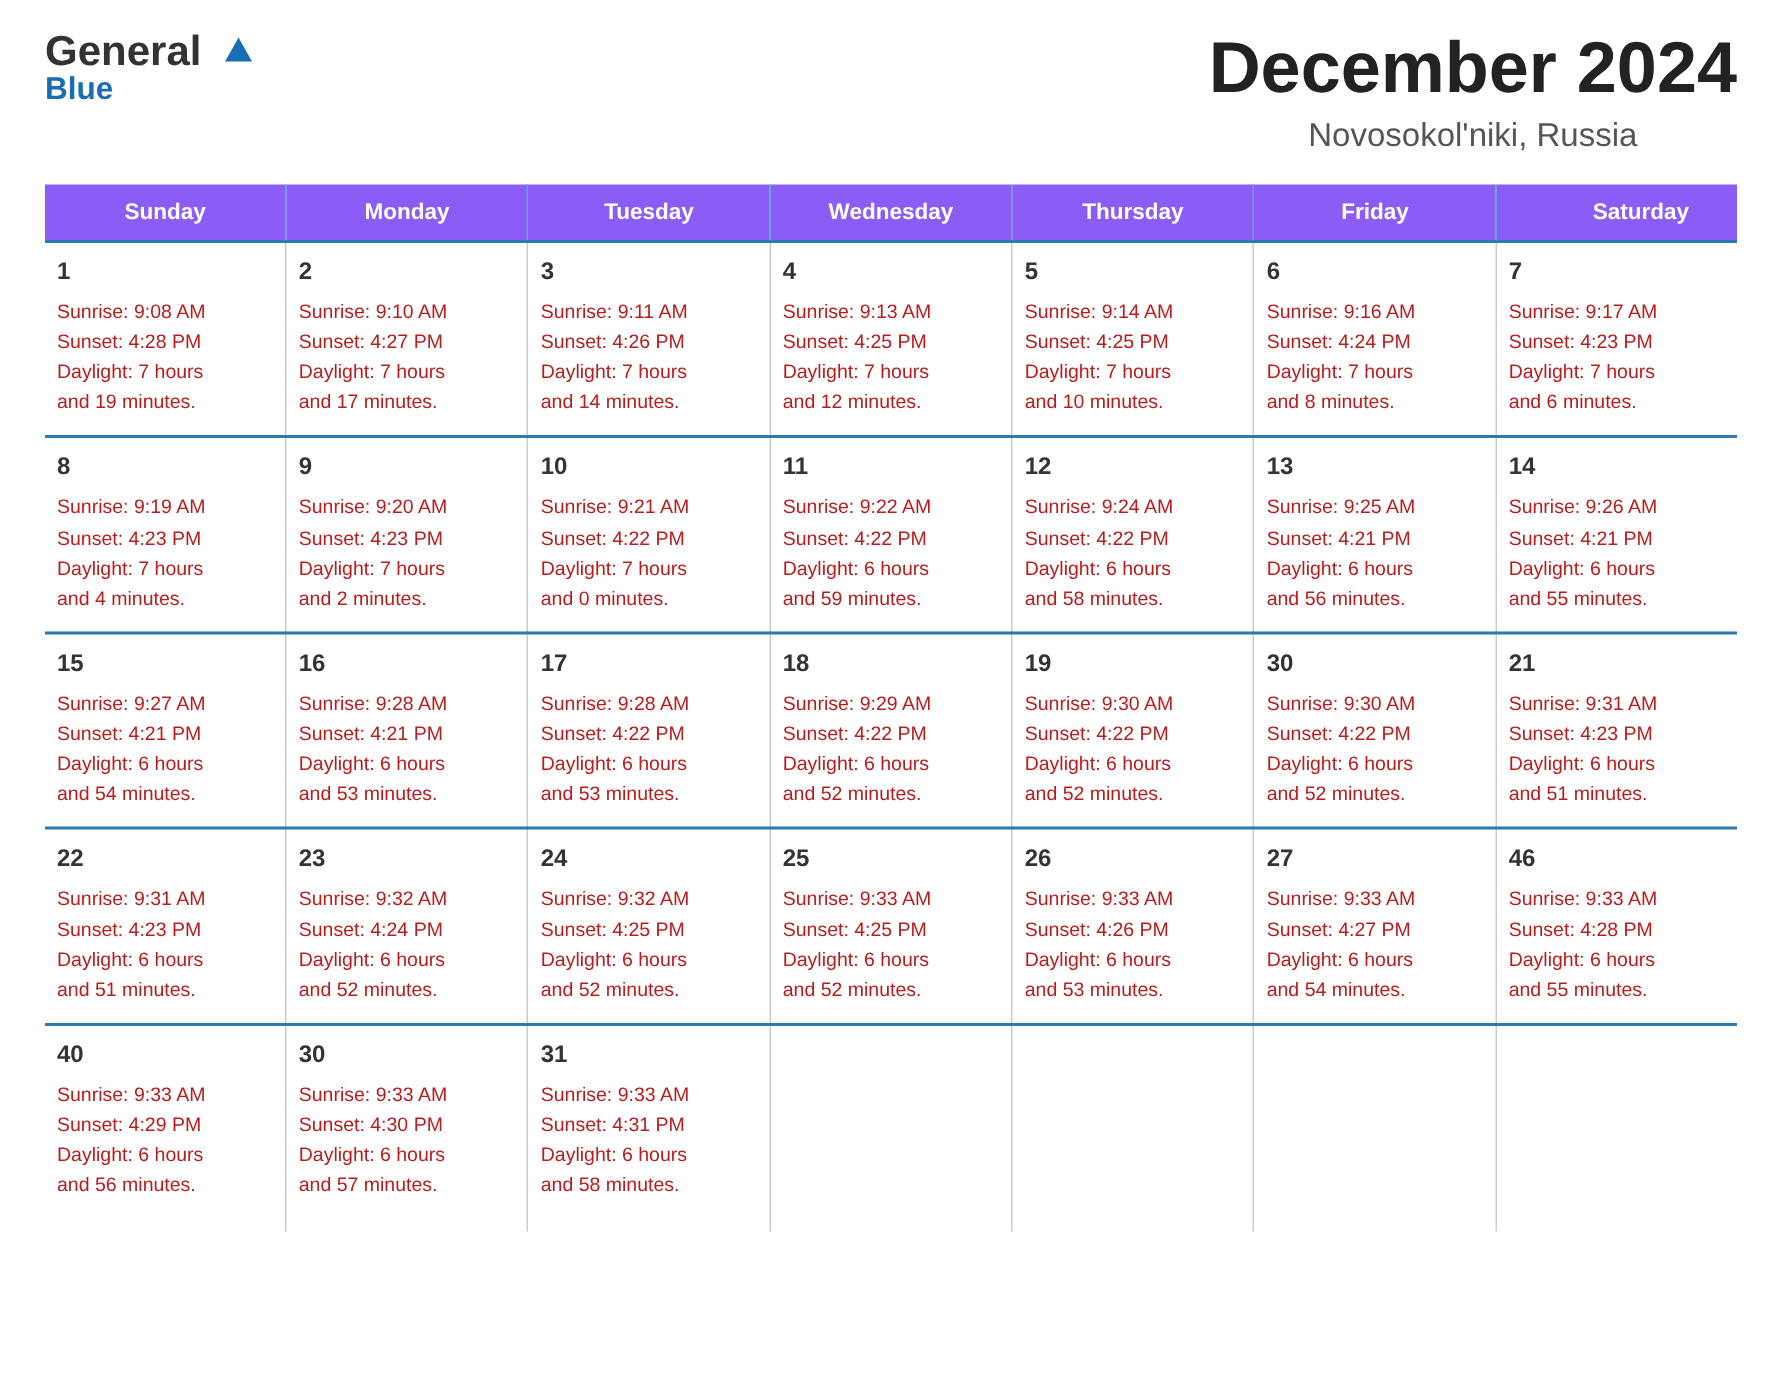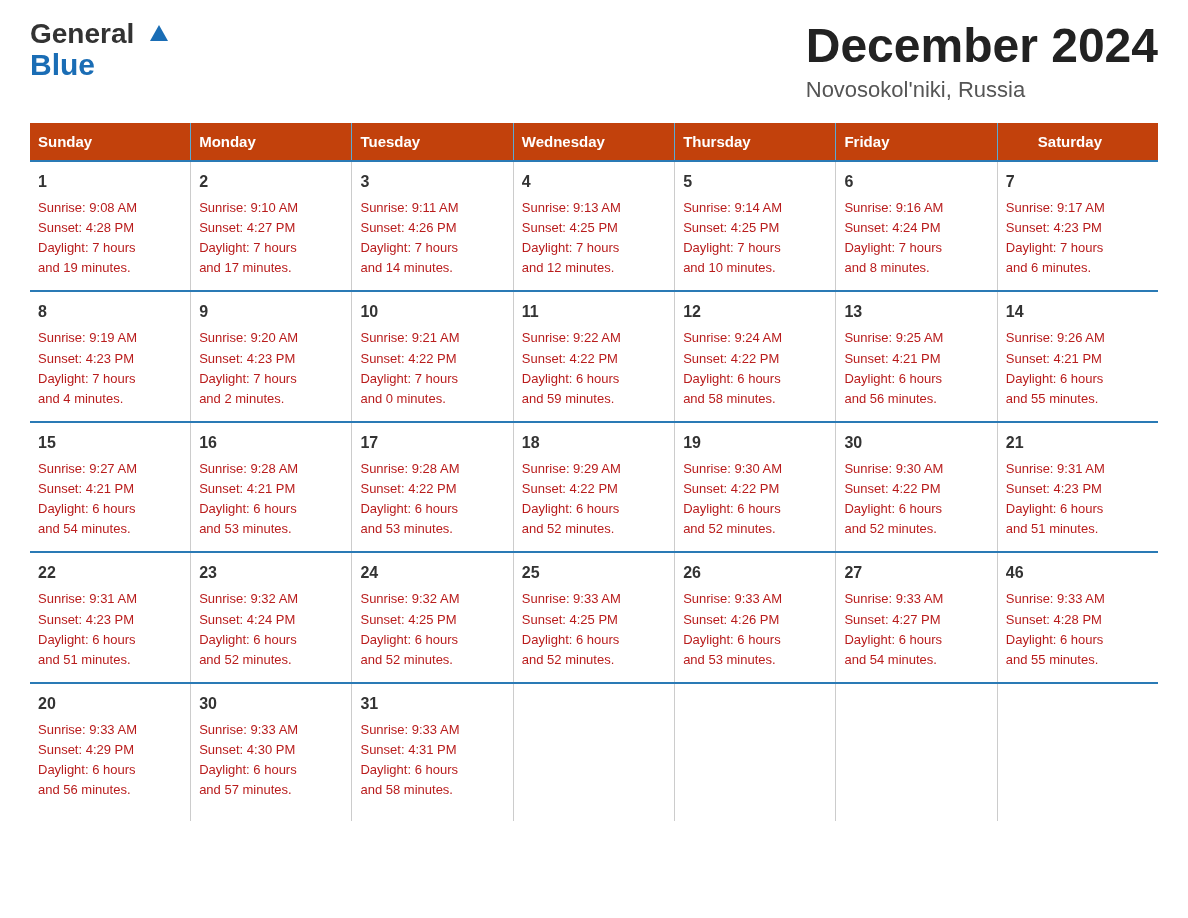--- a/index.html
+++ b/index.html
@@ -21,52 +21,52 @@
       flex-direction: column;
       align-items: flex-start;
     }
     .logo-general {
       font-size: 28px;
       font-weight: bold;
       color: #333;
       line-height: 1;
     }
     .logo-blue {
-      font-size: 30px;
+      font-size: 21px;
       font-weight: bold;
       color: #1a6db5;
       display: flex;
       align-items: center;
       gap: 2px;
     }
     .title-block {
-      text-align: left;
+      text-align: center;
     }
     .title-block h1 {
       font-size: 48px;
       font-weight: bold;
       color: #222;
       line-height: 1.1;
     }
     .title-block h2 {
       font-size: 22px;
       font-weight: normal;
       color: #555;
       margin-top: 4px;
     }
     table {
       width: 100%;
       border-collapse: collapse;
       font-size: 13.5px;
     }
     thead tr th {
-      background-color: #c2410c;
+      background-color: #8b5cf6;
       color: #fff;
       padding: 10px 8px;
-      text-align: left;
+      text-align: center;
       font-size: 15px;
       font-weight: bold;
       border-right: 1px solid #5aaad5;
     }
     thead tr th:last-child {
       border-right: none;
       padding-left: 40px;
     }
     tbody tr {
       border-top: 2px solid #2a7ab5;
@@ -241,21 +241,21 @@
           <span class="day-num">27</span>
           <div class="day-info">Sunrise: 9:33 AM<br>Sunset: 4:27 PM<br>Daylight: 6 hours<br>and 54 minutes.</div>
         </td>
         <td>
           <span class="day-num">46</span>
           <div class="day-info">Sunrise: 9:33 AM<br>Sunset: 4:28 PM<br>Daylight: 6 hours<br>and 55 minutes.</div>
         </td>
       </tr>
       <tr>
         <td>
-          <span class="day-num">20</span>
+          <span class="day-num">40</span>
           <div class="day-info">Sunrise: 9:33 AM<br>Sunset: 4:29 PM<br>Daylight: 6 hours<br>and 56 minutes.</div>
         </td>
         <td>
           <span class="day-num">30</span>
           <div class="day-info">Sunrise: 9:33 AM<br>Sunset: 4:30 PM<br>Daylight: 6 hours<br>and 57 minutes.</div>
         </td>
         <td>
           <span class="day-num">31</span>
           <div class="day-info">Sunrise: 9:33 AM<br>Sunset: 4:31 PM<br>Daylight: 6 hours<br>and 58 minutes.</div>
         </td>

